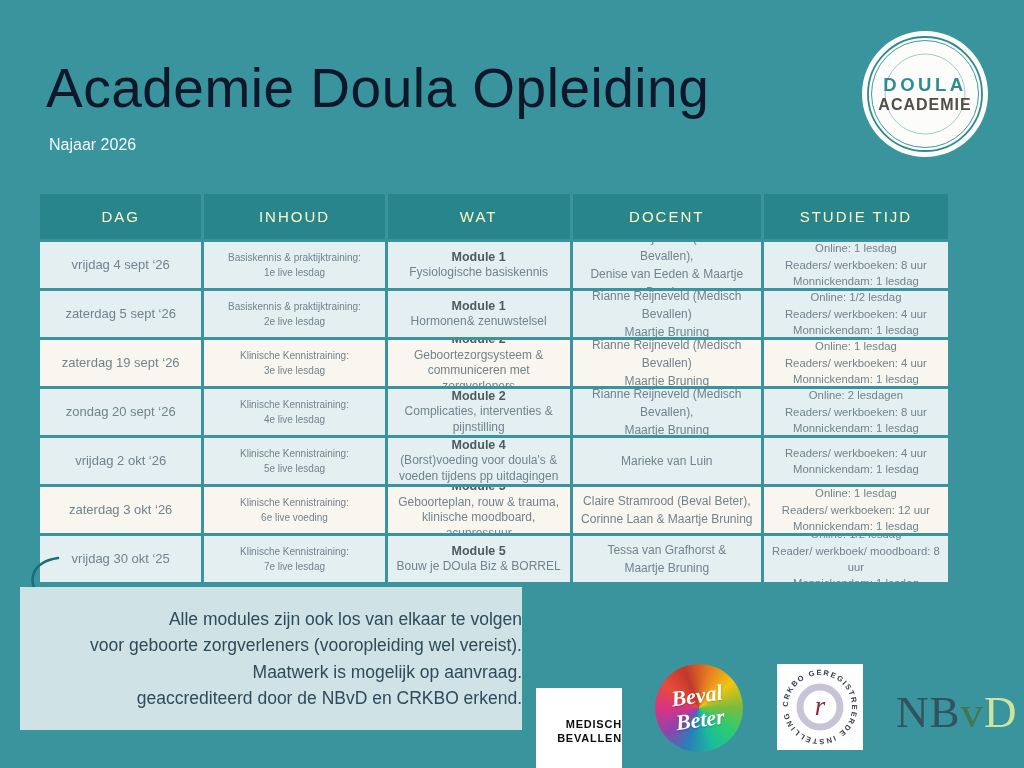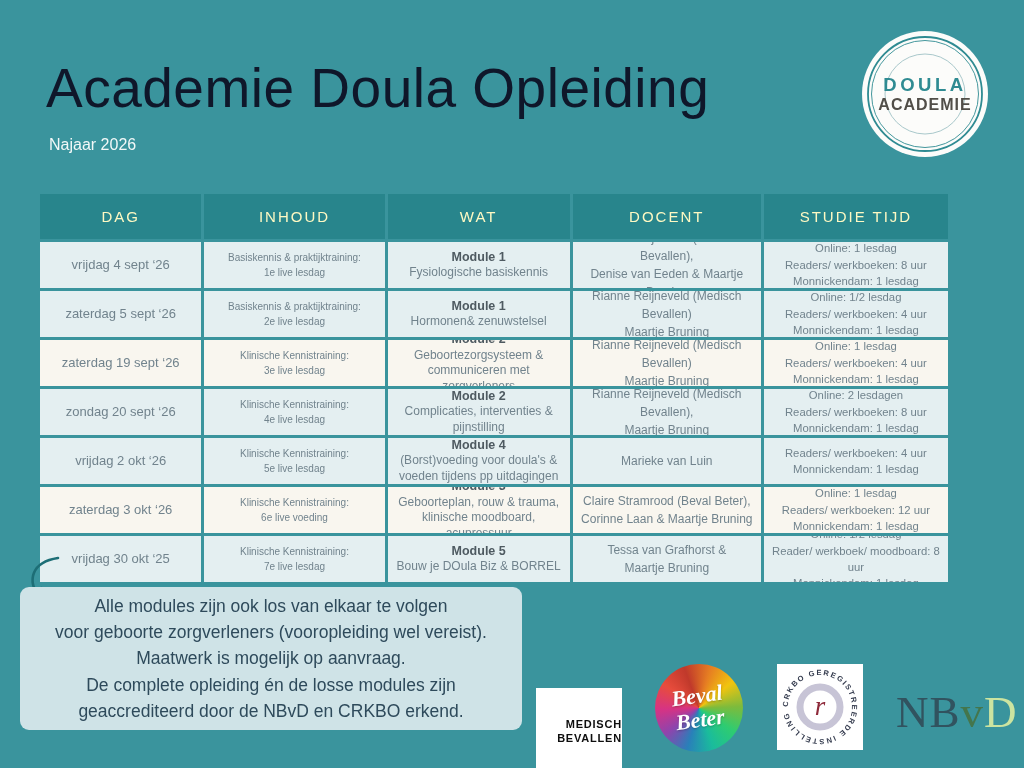--- a/index.html
+++ b/index.html
@@ -41,22 +41,22 @@
   .tone-cream { background:#f9f6ef; }
   .td.dag    { font-size:13px; }
   .td.wat    { font-size:10px; line-height:1.55; }
   .td.docent { line-height:1.5; }
   .td.studie { font-size:11.3px; line-height:1.45; }
   .module-title { font-weight:700; color:#4e5a61; font-size:12.5px; }
   
   .note {
     position:absolute; left:20px; top:587px; width:502px; height:143px;
     background:#cfe3e7; color:#2e4a5b;
-    display:flex; flex-direction:column; align-items:center; justify-content:center;
-    font-size:17.5px; line-height:1.5; text-align:center; white-space:nowrap;border-radius:9px;
+    display:flex; flex-direction:column; align-items:flex-end; justify-content:center;
+    font-size:17.5px; line-height:1.5; text-align:center; white-space:nowrap;
   }
   .note-arrow { position:absolute; left:18px; top:554px; }
   
   .logo-medisch {
     position:absolute; left:536px; top:688px; width:86px; height:86px; background:#ffffff;
     display:flex; flex-direction:column; align-items:flex-end; justify-content:center;
     color:#0e0e0e; font-size:11px; font-weight:800; letter-spacing:0.8px; line-height:1.3;
     text-align:center;
   }
   .logo-beval {
@@ -253,21 +253,20 @@
     <svg width="48" height="52" viewBox="0 0 48 52">
       <path d="M40,4 C14,8 8,26 22,44" fill="none" stroke="#1d6e76" stroke-width="2.6" stroke-linecap="round"></path>
       <path d="M22,44 l-10,-3.5 M22,44 l1.5,-10" fill="none" stroke="#1d6e76" stroke-width="2.6" stroke-linecap="round"></path>
     </svg>
   </div>
 
   <div class="note">
     <div>Alle modules zijn ook los van elkaar te volgen</div>
     <div>voor geboorte zorgverleners (vooropleiding wel vereist).</div>
     <div>Maatwerk is mogelijk op aanvraag.</div>
-    <div>De complete opleiding én de losse modules zijn</div>
     <div>geaccrediteerd door de NBvD en CRKBO erkend.</div>
   </div>
 
   <div class="logo-medisch">
     <div>MEDISCH</div>
     <div>BEVALLEN</div>
   </div>
 
   <div class="logo-beval">
     <div class="beval-text">

